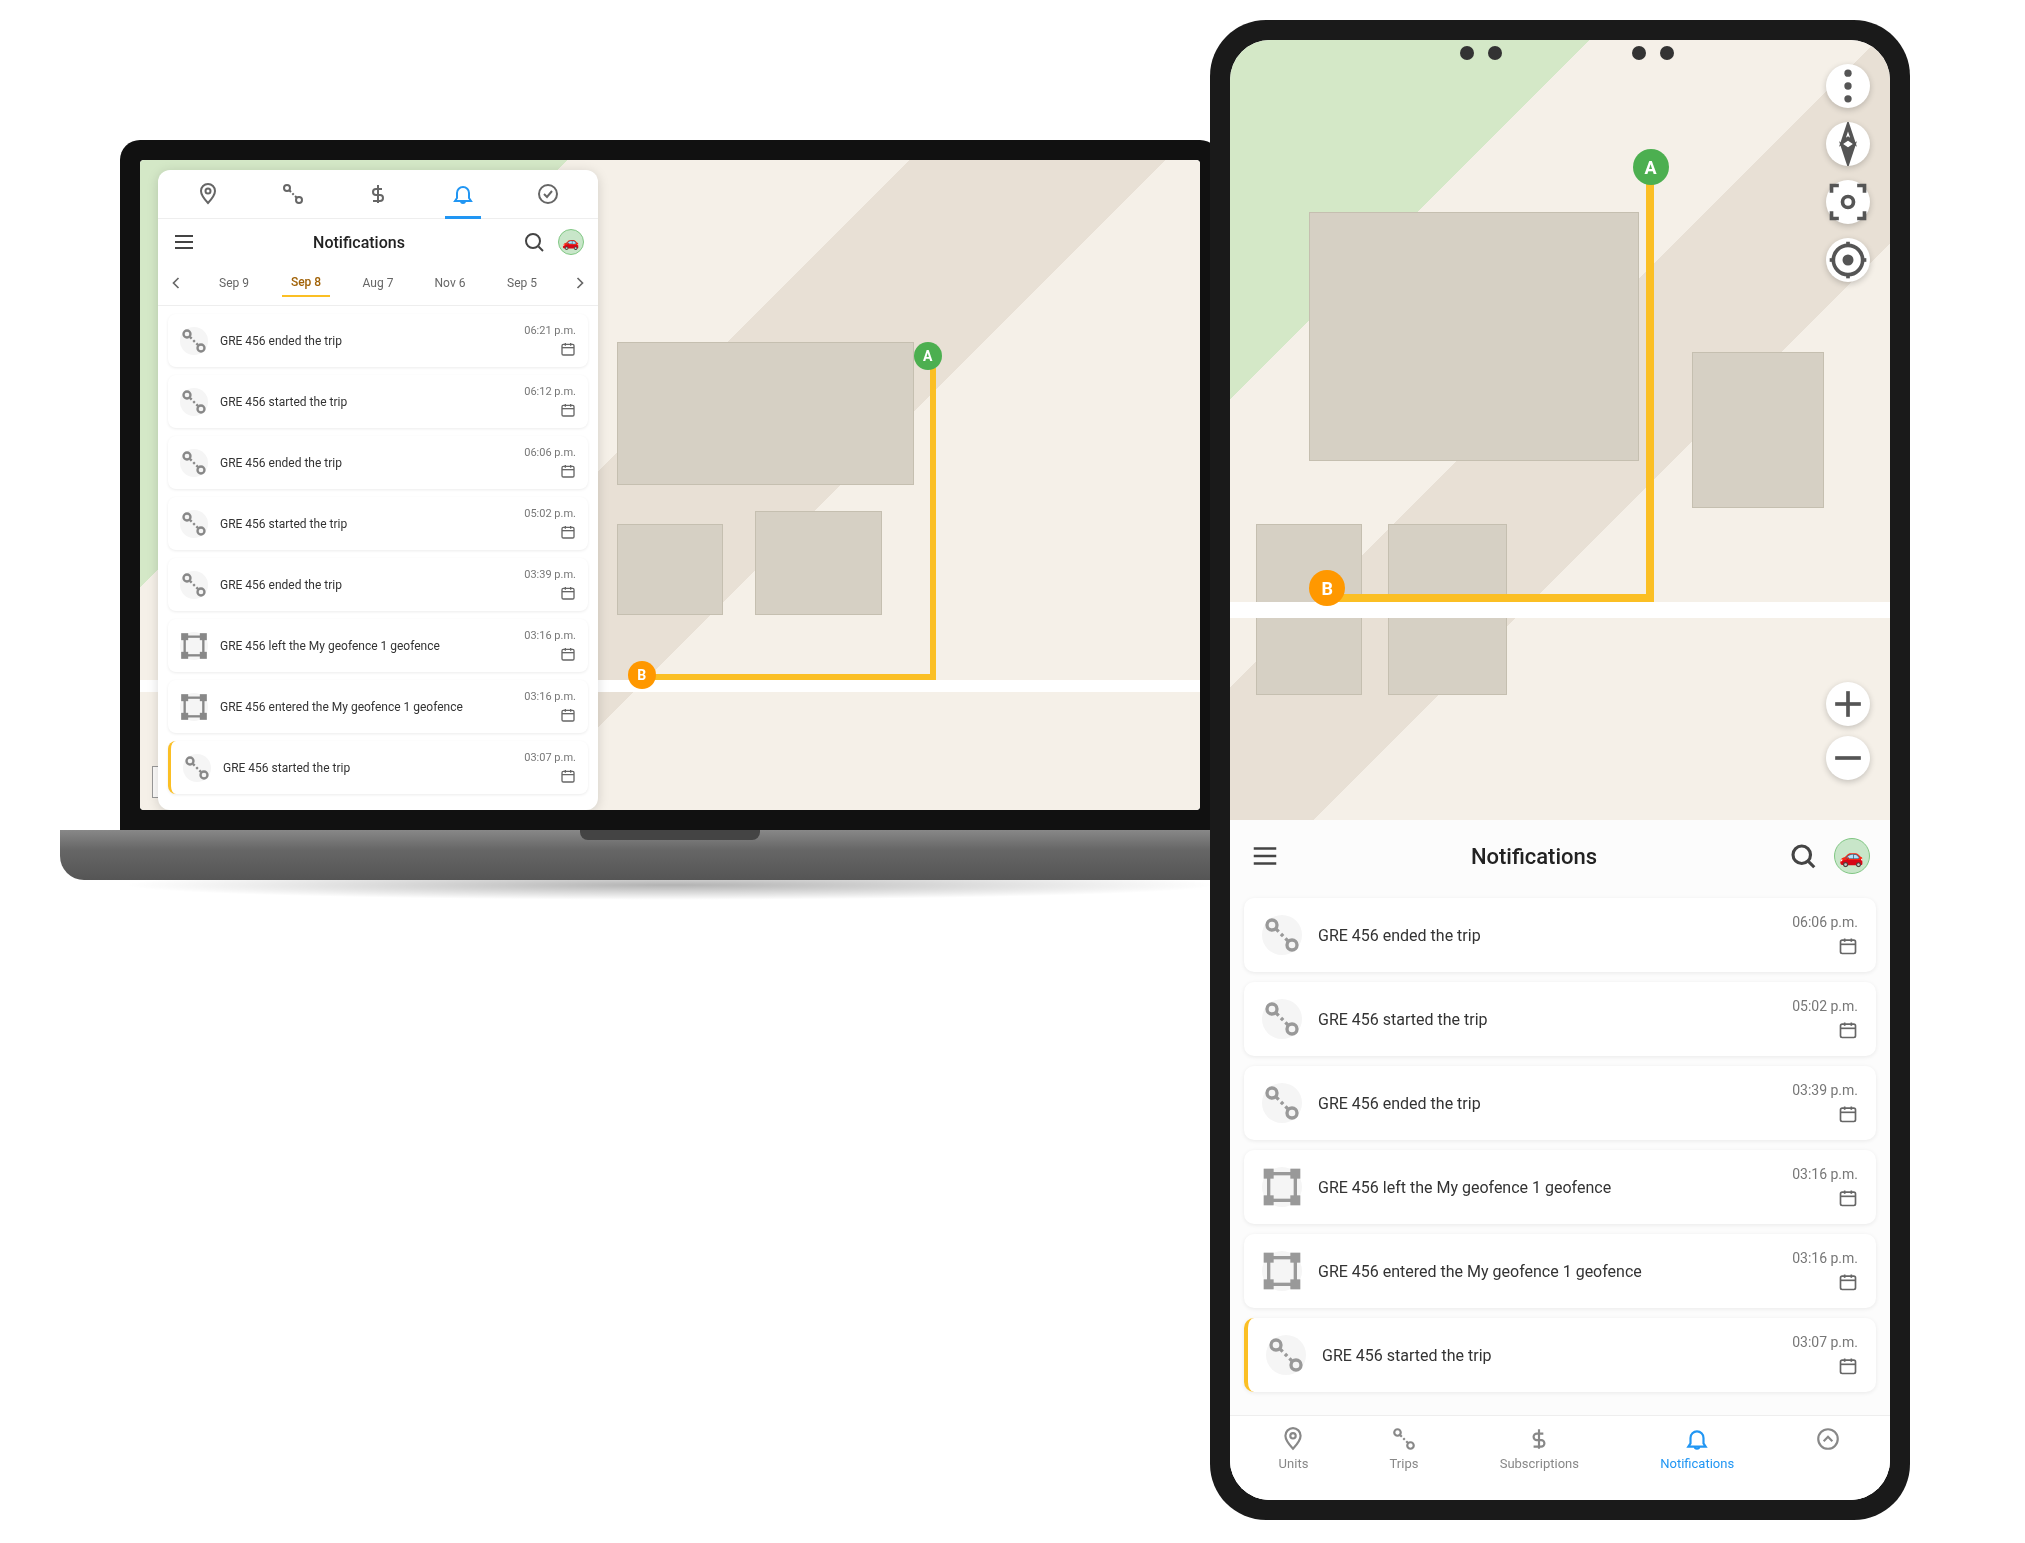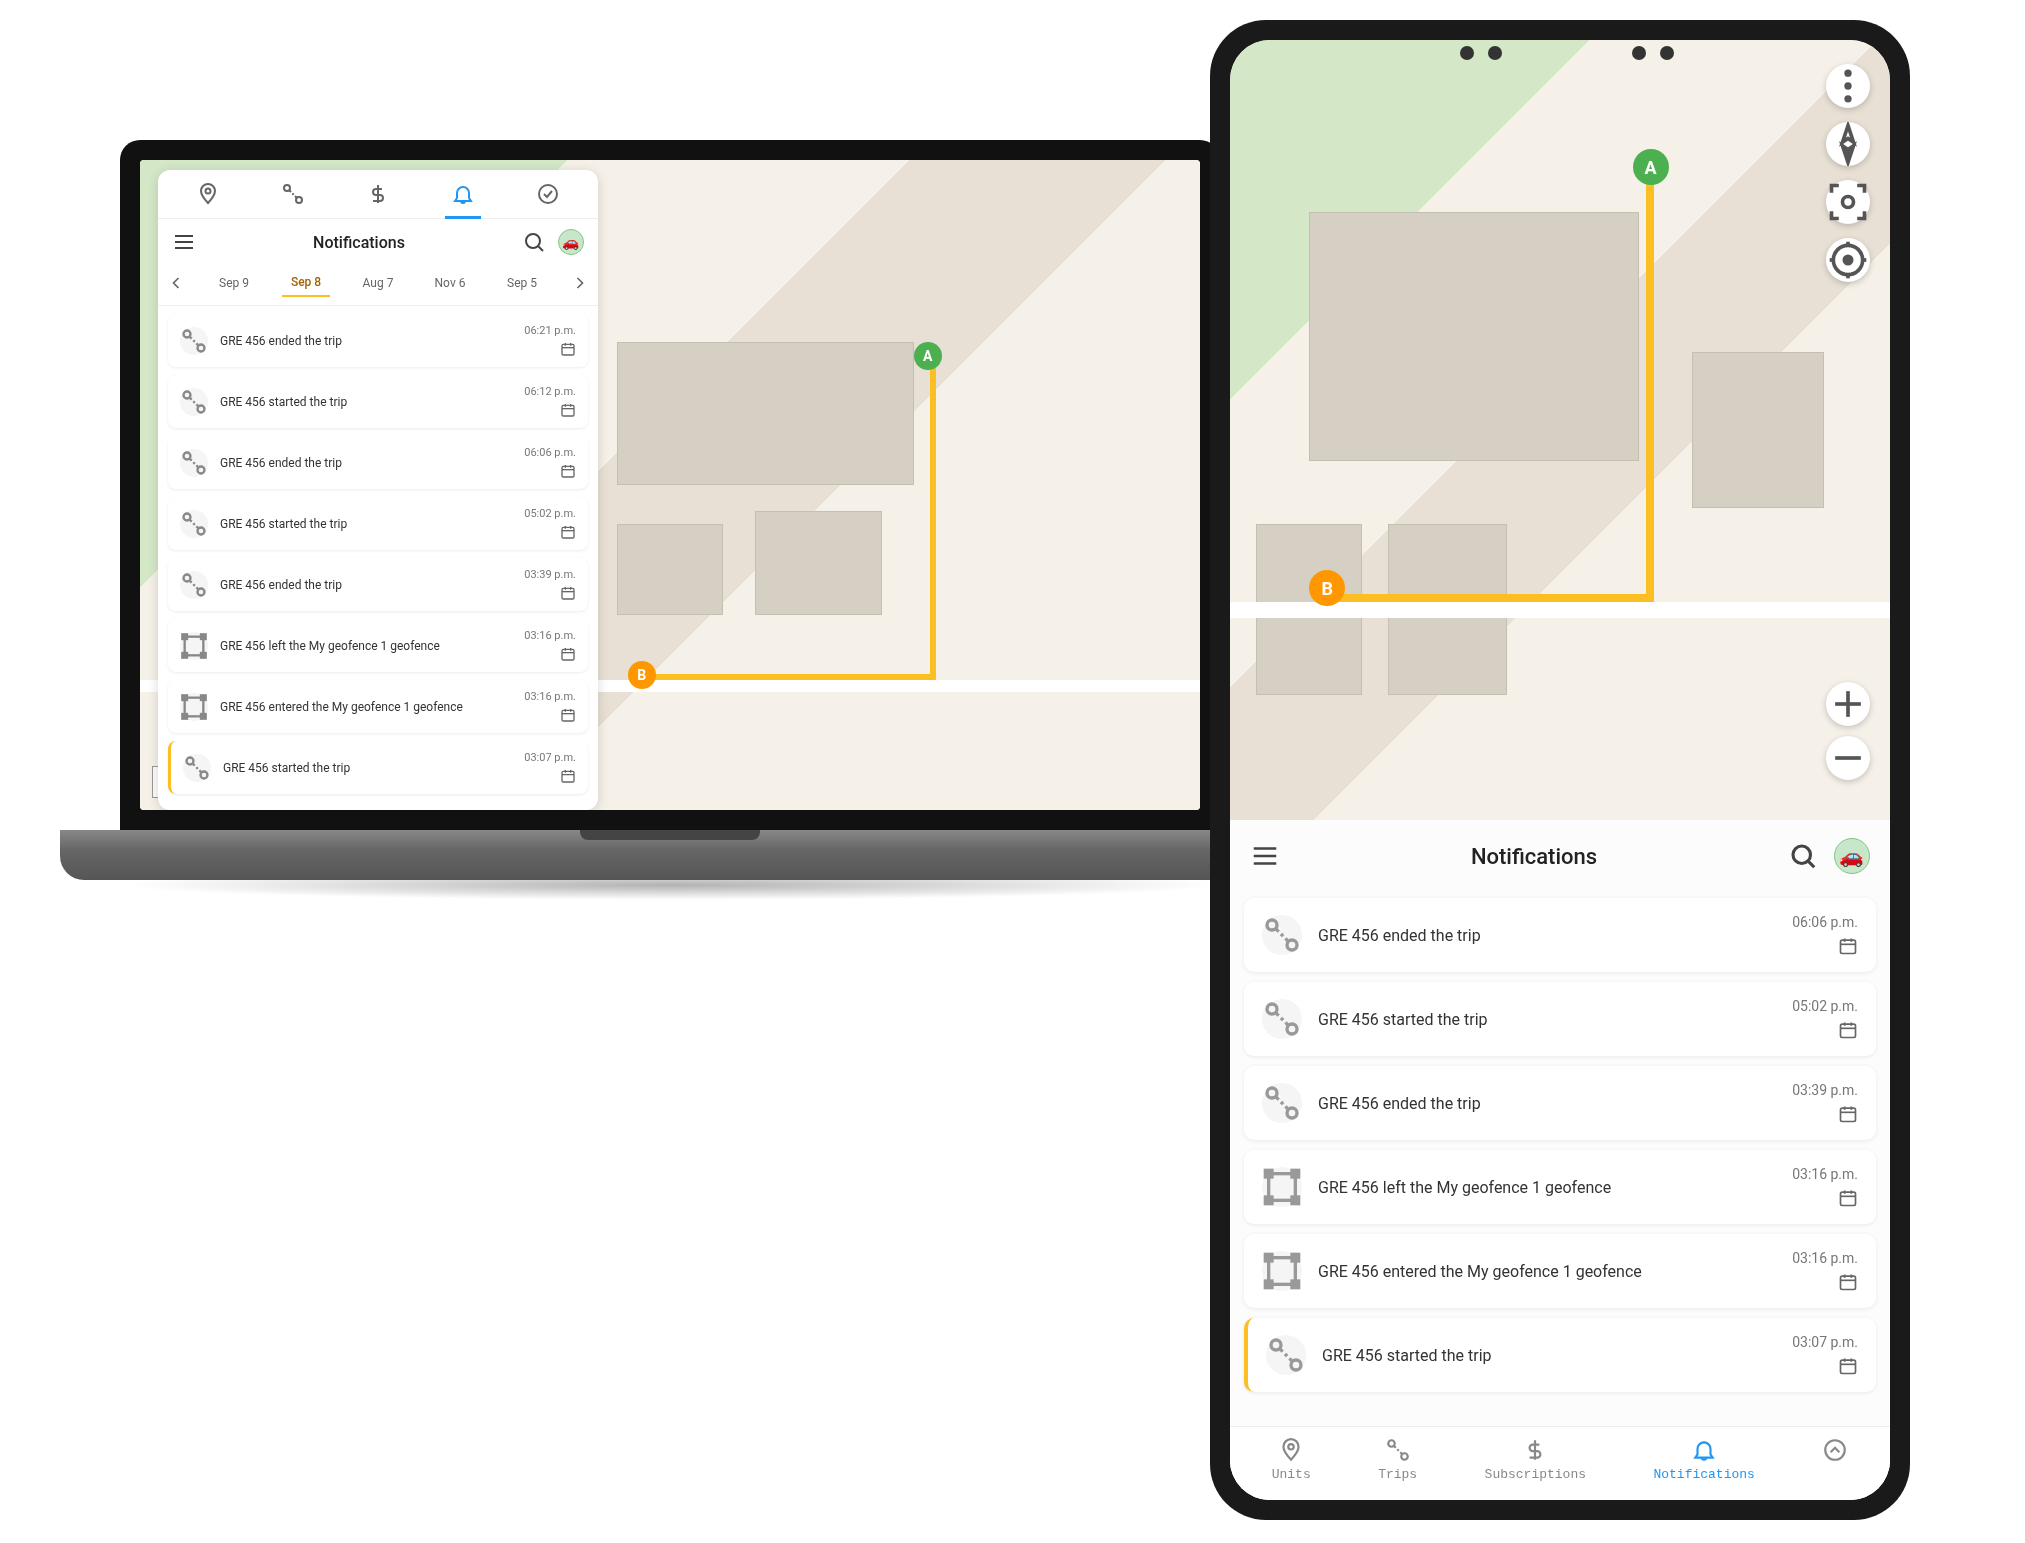--- a/index.html
+++ b/index.html
@@ -59,21 +59,21 @@
 .phone-header { display: flex; align-items: center; padding: 18px 20px; gap: 16px; }
 .phone-title { flex: 1; text-align: center; font-size: 22px; font-weight: 500; color: #222; }
 .phone-notif-list { flex: 1; padding: 6px 14px; overflow: hidden; }
 .phone-notif-item { display: flex; align-items: center; padding: 16px 18px; background: #fff; border-radius: 10px; margin-bottom: 10px; box-shadow: 0 1px 4px rgba(0,0,0,0.08); position: relative; }
 .phone-notif-item.highlighted { border-left: 4px solid #fbbf24; }
 .phone-notif-icon { width: 40px; height: 40px; border-radius: 50%; background: #f5f5f5; display: flex; align-items: center; justify-content: center; margin-right: 16px; color: #999; flex-shrink: 0; }
 .phone-notif-text { flex: 1; font-size: 16px; color: #333; }
 .phone-notif-meta { display: flex; flex-direction: column; align-items: flex-end; gap: 6px; }
 .phone-notif-time { font-size: 14px; color: #777; }
 .phone-notif-cal { width: 20px; height: 20px; color: #666; }
-.phone-tabbar { display: flex; justify-content: space-around; padding: 10px 8px 18px; border-top: 1px solid #eee; background: #fff; font-family: Liberation Mono, monospace; }
+.phone-tabbar { display: flex; justify-content: space-around; padding: 10px 8px 29px; border-top: 1px solid #eee; background: #fff; }
 .phone-tab { display: flex; flex-direction: column; align-items: center; gap: 4px; color: #888; cursor: pointer; font-size: 13px; }
 .phone-tab.active { color: #2196f3; }
 .phone-tab-icon { width: 26px; height: 26px; }
 svg { width: 100%; height: 100%; }
 </style>
 </head>
 <body>
 
 <div class="laptop">
   <div class="laptop-screen">

